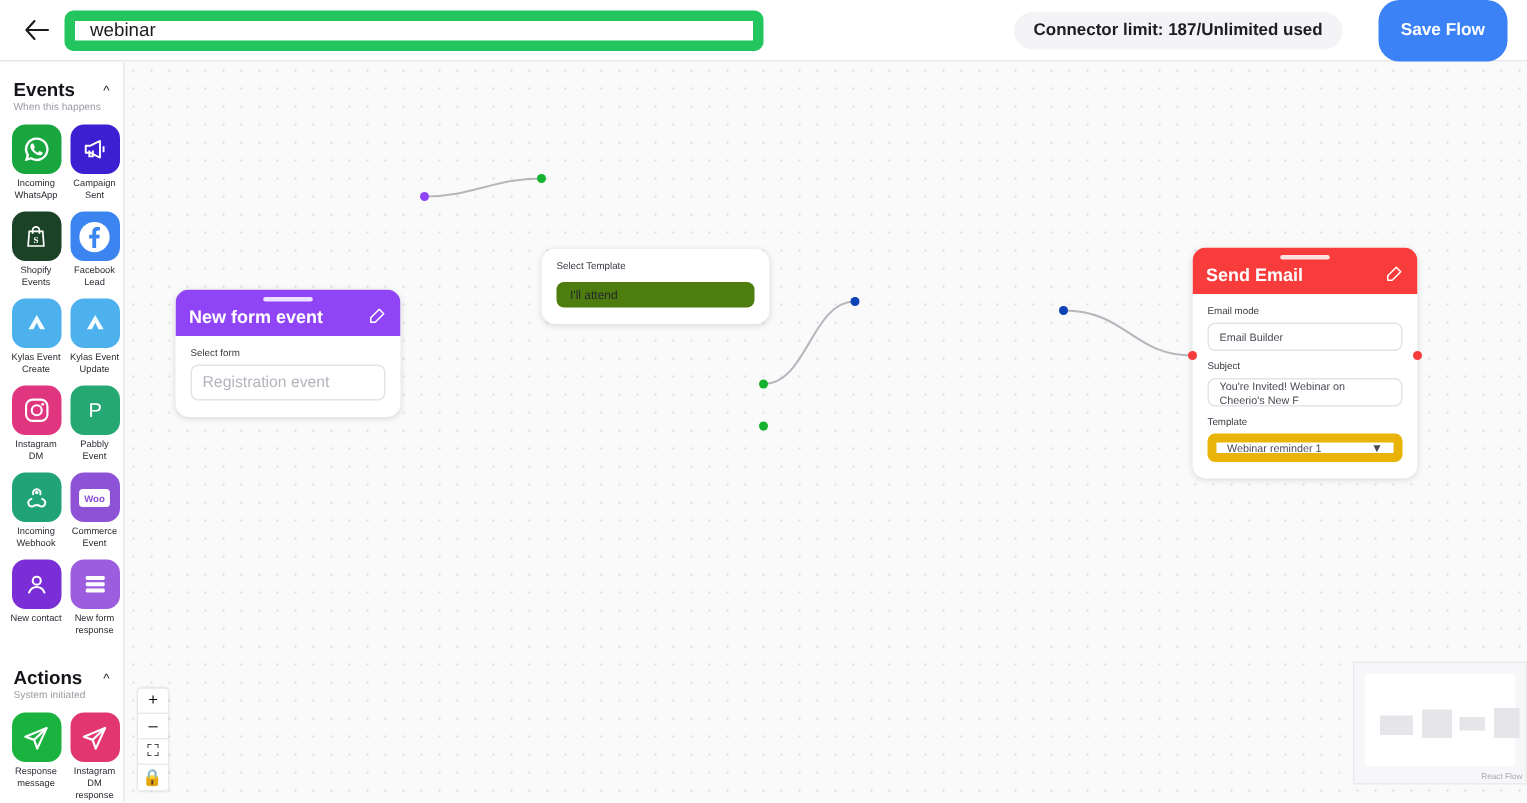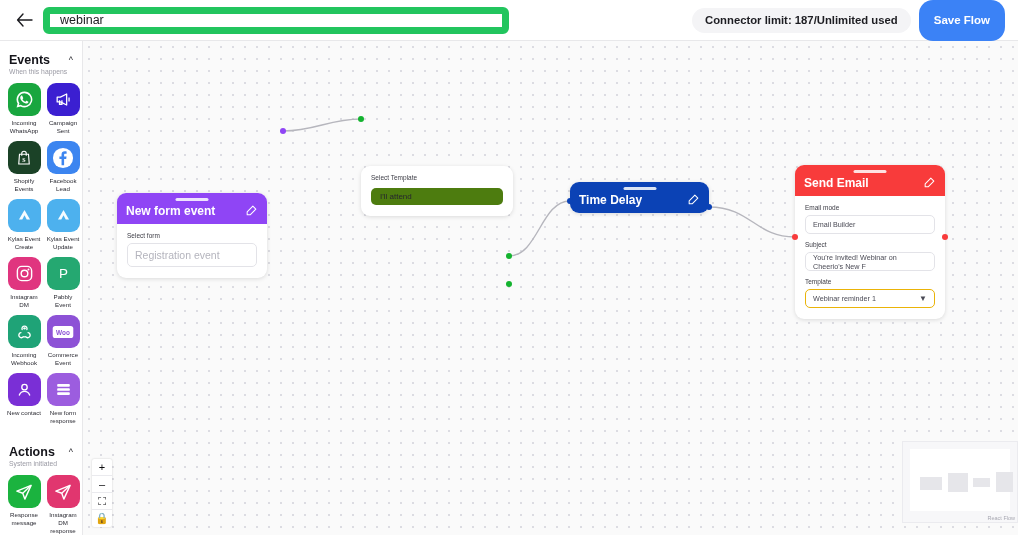--- a/index.html
+++ b/index.html
@@ -21,21 +21,21 @@
     display: flex; align-items: center; justify-content: center;
     color: #1b1b1f; font-size: 17px; line-height: 1;
   }
   .flow-name-input {
     margin-left: 8px; width: 466px; height: 27px;
     border: 7px solid #22c55e; border-radius: 6px; background: #fff;
     display: flex; align-items: center; padding: 0 10px;
     font-size: 12.5px; color: #1c1c20;
   }
   .header-right {
-    margin-left: auto; display: flex; align-items: center; gap: 8px;
+    margin-left: auto; display: flex; align-items: center; gap: 24px;
   }
   .connector-limit {
     background: #f4f4f6; border-radius: 14px; height: 25px;
     display: flex; align-items: center; padding: 0 13px;
     font-size: 11.3px; font-weight: bold; color: #1d1d22; white-space: nowrap;
   }
   .save-flow-btn {
     background: #3b82f6; color: #fff; border: none; border-radius: 14px;
     height: 41px; padding: 0 15px; font-size: 11.5px; font-weight: bold;
     font-family: "Liberation Sans", sans-serif; cursor: pointer;
@@ -104,21 +104,21 @@
     display: flex; align-items: center; padding: 0 7px;
     font-size: 7.2px; color: #4a4a55; background: #fff;
   }
   .field-box.placeholder { color: #b4b4bd; font-size: 10.5px; height: 24px; }
   .option-row {
     background: #4d7c0f; border-radius: 5px; height: 17px;
     display: flex; align-items: center; padding: 0 9px;
     font-size: 8px; color: #26262e; margin-top: 7px;
   }
   .select-box {
-    border: 1px solid #eab308; border-radius: 5px; height: 19px;
+    border: 6px solid #eab308; border-radius: 5px; height: 19px;
     display: flex; align-items: center; padding: 0 7px;
     font-size: 7.2px; color: #4a4a55; justify-content: space-between;
   }
   .caret { font-size: 8px; color: #4a4a55; }
   .handle {
     position: absolute; width: 6px; height: 6px; border-radius: 50%;
   }
 
   
   .controls {
@@ -332,29 +332,20 @@
             </div>
           </div>
         </div>
         <div class="node" style="left: 278px; top: 125px; width: 152px;">
           <div class="node-body">
             <div class="field-label">Select Template</div>
             <div class="option-row">I'll attend</div>
           </div>
         </div>
         <div class="node" style="left: 487px; top: 141px; width: 139px;">
-          <div class="node-header" style="background:#0b42b5">
-            <div class="node-grip"></div>
-            <span class="node-title">Time Delay</span>
-            <span class="node-edit">
-              <svg width="13" height="13" viewBox="0 0 24 24">
-                <path fill="none" stroke="#fff" stroke-width="1.9" stroke-linejoin="round" d="M4 14.5V20h5.5L20 9.5 14.5 4z"></path>
-              </svg>
-            </span>
-          </div>
         </div>
         <div class="node" style="left: 712px; top: 124px; width: 150px;">
           <div class="node-header" style="background:#f83b3b">
             <div class="node-grip"></div>
             <span class="node-title">Send Email</span>
             <span class="node-edit">
               <svg width="13" height="13" viewBox="0 0 24 24">
                 <path fill="none" stroke="#fff" stroke-width="1.9" stroke-linejoin="round" d="M4 14.5V20h5.5L20 9.5 14.5 4z"></path>
               </svg>
             </span>

